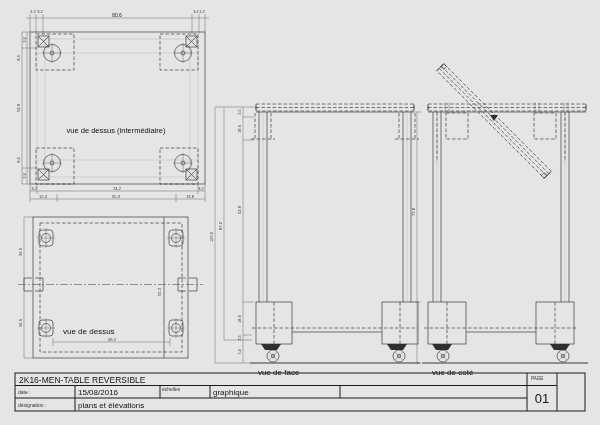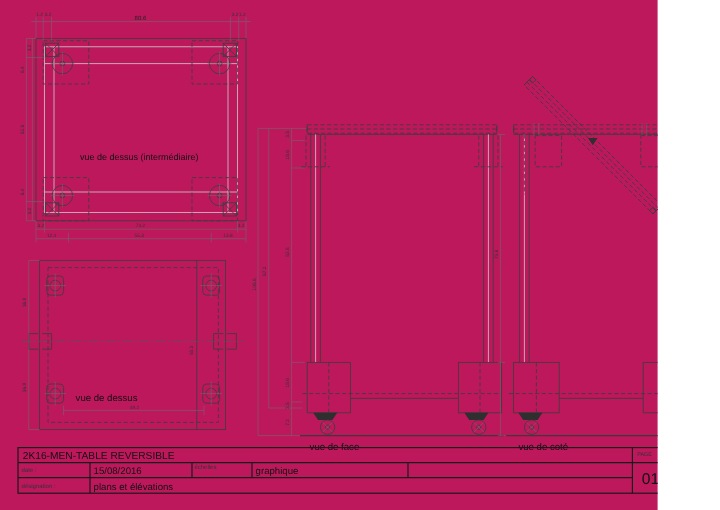--- a/index.html
+++ b/index.html
@@ -1,16 +1,16 @@
 <!DOCTYPE html>
 <html><head>
 <meta charset="utf-8">
 <style>
   html,body{margin:0;padding:0;background:#fff;}
-  #sheet{position:relative;width:548px;height:425px;background:#be185d;overflow:hidden;
+  #sheet{position:relative;width:600px;height:425px;background:#e5e5e5;overflow:hidden;
          font-family:"Liberation Sans",sans-serif;}
   svg{position:absolute;left:0;top:0;}
   .ln{stroke:#3d3d3d;stroke-width:.7;fill:none}
   .lt{stroke:#c6c6c6;stroke-width:.7;fill:none}
   .dsh{stroke:#3d3d3d;stroke-width:.7;fill:none;stroke-dasharray:3.5 2}
   .cl{stroke:#555;stroke-width:.6;fill:none;stroke-dasharray:8 2 2 2}
   .dim{stroke:#6a6a6a;stroke-width:.5;fill:none}
   .gnd{stroke:#3a3a3a;stroke-width:1.2;fill:none}
   .fillD{fill:#2f2f2f;stroke:none}
   .tb{stroke:#1a1a1a;stroke-width:1;fill:none}

